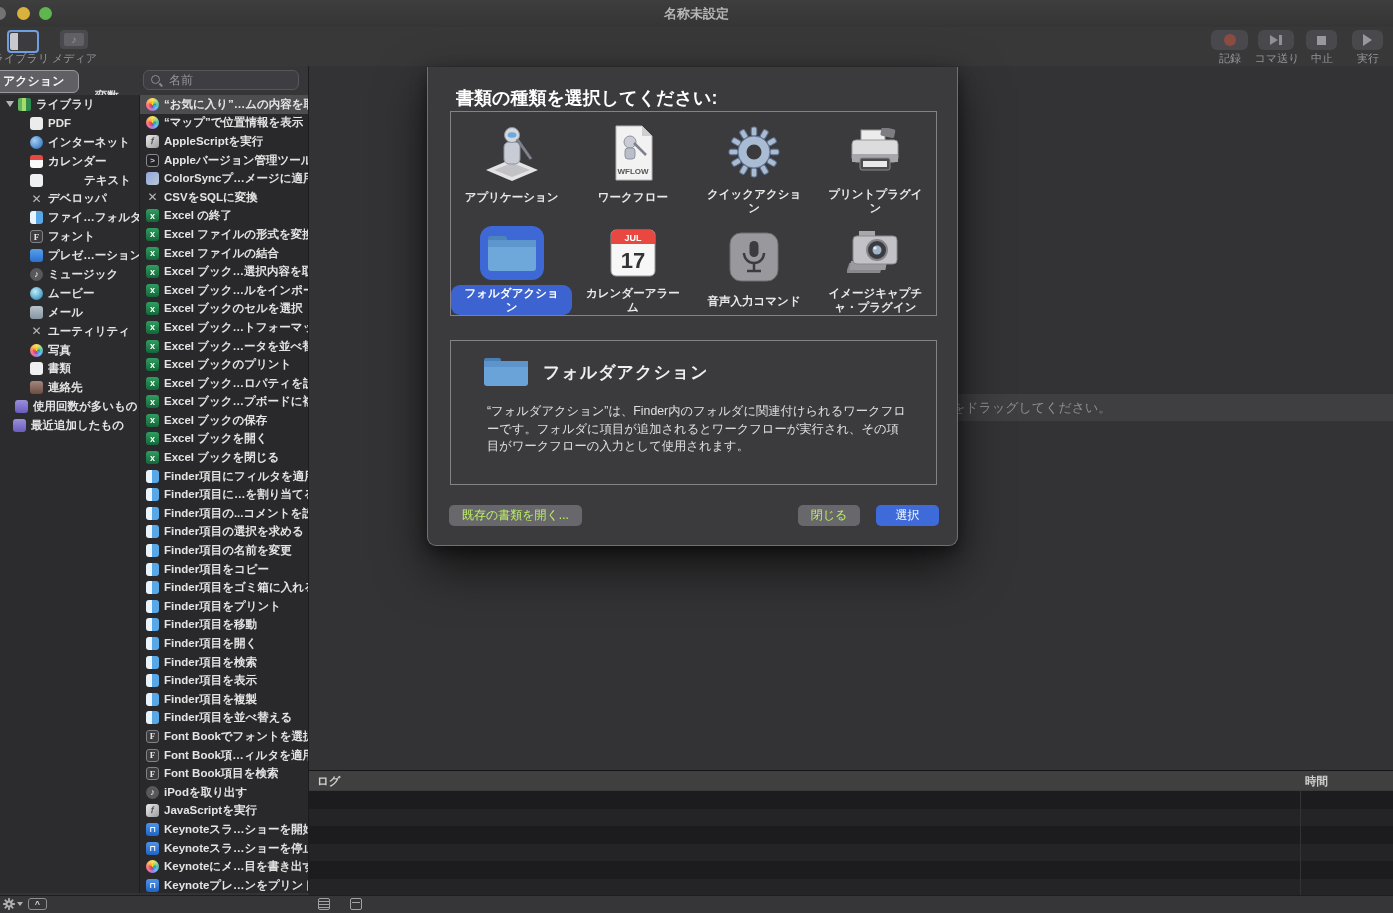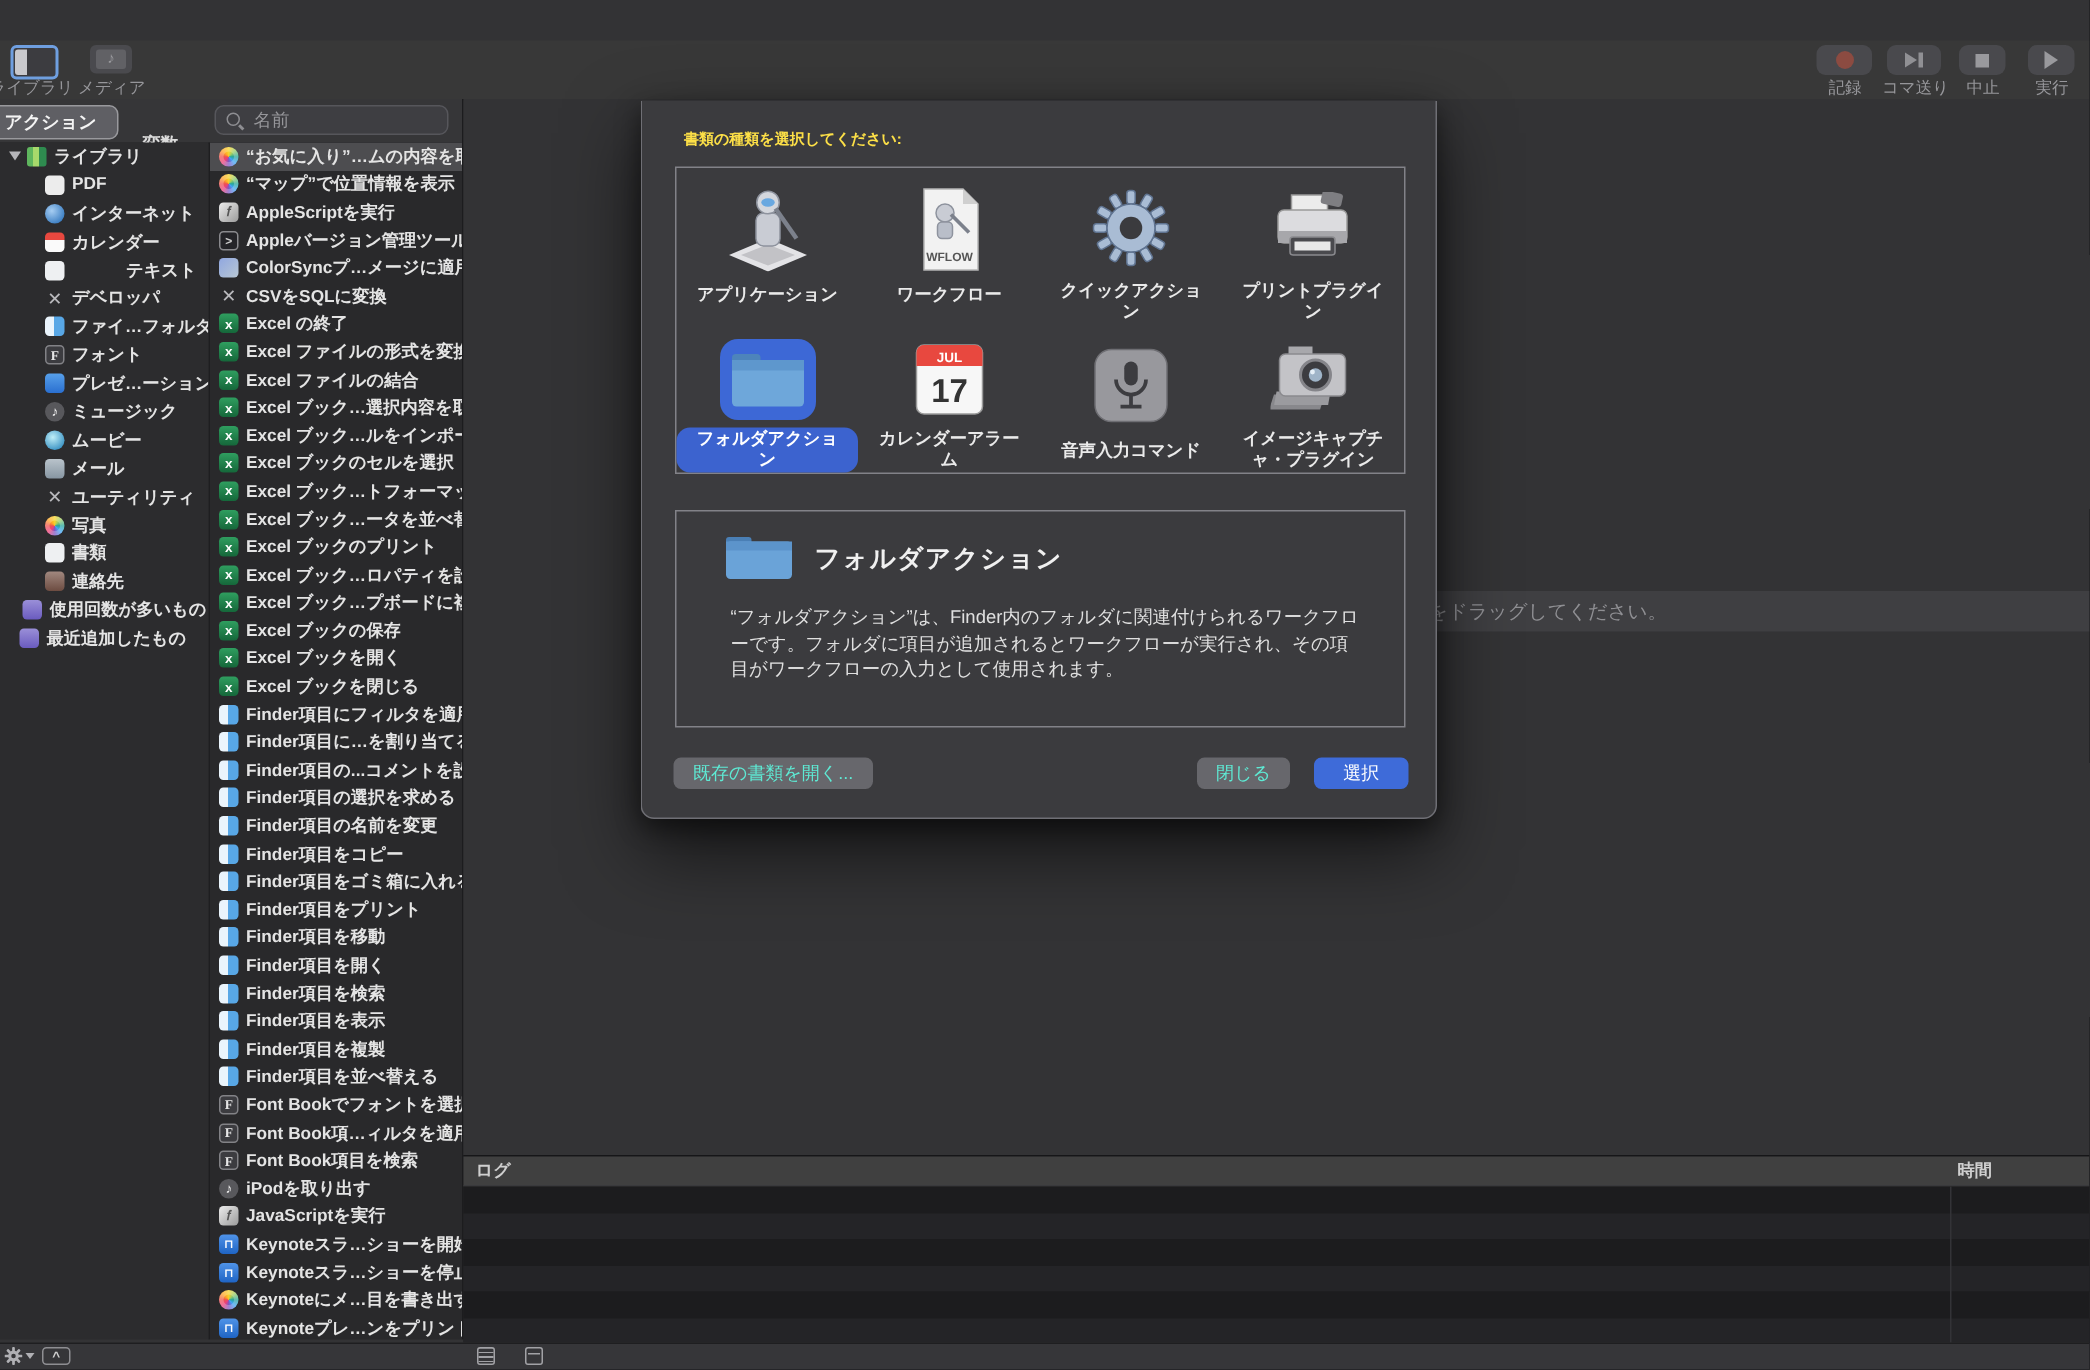--- a/index.html
+++ b/index.html
@@ -73,35 +73,35 @@
 
   
   #canvas{left:309px;top:66px;width:1084px;height:704px;background:#333335;}
   #drop-pill{position:absolute;left:331px;top:328px;width:470px;height:27px;border-radius:14px;background:#3f3f42;
     font-size:13px;line-height:27px;color:#8f8f93;padding-left:312px;box-sizing:content-box;white-space:nowrap;overflow:hidden;z-index:1;}
 
   
   #sheet{left:427px;top:67px;width:531px;height:479px;background:#3b3b3e;border:1px solid #6f6f75;border-top:none;
     border-radius:0 0 9px 9px;box-sizing:border-box;z-index:5;
     box-shadow:0 22px 50px rgba(0,0,0,.6),0 6px 16px rgba(0,0,0,.45);}
-  #sheet-title{left:28px;top:19px;font-size:10px;font-weight:700;color:#fde047;}
+  #sheet-title{left:28px;top:19px;font-size:18px;font-weight:700;color:#ffffff;}
   #type-grid{left:22px;top:44px;width:487px;height:205px;border:1px solid rgba(190,190,196,.55);box-sizing:border-box;
     display:grid;grid-template-columns:repeat(4,1fr);grid-template-rows:104px 99px;}
   .type-cell{display:flex;flex-direction:column;align-items:center;justify-content:flex-start;padding-top:10px;}
   .type-icon-wrap{width:64px;height:62px;display:flex;align-items:center;justify-content:center;border-radius:12px;}
   .type-icon-wrap.selected{background:#3d68d6;}
   .type-label{margin-top:5px;font-size:11.5px;font-weight:600;color:#eaeaea;text-align:center;line-height:14px;max-width:112px;border-radius:9px;padding:1px 9px;}
   .type-label.selected{background:#3c63cf;color:#fff;}
 
   #desc-box{left:22px;top:273px;width:487px;height:145px;border:1px solid rgba(190,190,196,.55);box-sizing:border-box;}
   #desc-heading{left:92px;top:20px;font-size:17px;font-weight:700;color:#f0f0f0;letter-spacing:1px;}
   #desc-body{left:36px;top:62px;width:424px;font-size:12.3px;line-height:17.5px;color:#e0e0e0;}
   #desc-folder{left:32px;top:12px;}
 
-  .sheet-btn{position:absolute;top:438px;height:21px;line-height:21px;border-radius:5px;font-size:12px;color:#5eead4;text-align:center;}
+  .sheet-btn{position:absolute;top:438px;height:21px;line-height:21px;border-radius:5px;font-size:12px;color:#bef264;text-align:center;}
   #btn-open{left:21px;padding:0 13px;background:#67676c;}
   #btn-close{right:97px;width:62px;background:#67676c;}
   #btn-choose{right:18px;width:63px;background:#3e6bd9;color:#fff;}
 
   
   #log{left:309px;top:770px;width:1084px;height:125px;background:#1c1c1e;border-top:1px solid #161618;box-sizing:border-box;}
   #log-header{position:absolute;left:0;top:0;width:100%;height:20px;background:#404040;border-bottom:1px solid #3a3a3d;box-sizing:border-box;}
   #log-col-log{position:absolute;left:8px;top:0;line-height:20px;font-size:11.5px;font-weight:700;color:#cfcfcf;}
   #log-col-time{position:absolute;left:996px;top:0;line-height:20px;font-size:11.5px;font-weight:700;color:#cfcfcf;}
   #log-rows{position:absolute;left:0;top:20px;width:100%;}
@@ -119,20 +119,26 @@
   .view-ic{position:absolute;top:2px;width:12px;height:12px;border:1px solid #a2a2a6;border-radius:2px;box-sizing:border-box;}
   #view-ic-1{left:318px;background:repeating-linear-gradient(#363639 0 2px,#a2a2a6 2px 3px);}
   #view-ic-2{left:350px;}
   #view-ic-2::after{content:"";position:absolute;left:1px;right:1px;top:3px;height:1px;background:#a2a2a6;}
 </style>
 </head>
 <body>
 
 <div id="screen">
 
+  <div id="titlebar" class="abs">
+    <div id="title" class="abs">名称未設定</div>
+    <span class="light" style="left:-7px;background:#737376;"></span>
+    <span class="light" style="left:17px;background:#d9b13e;"></span>
+    <span class="light" style="left:39px;background:#5fb64e;"></span>
+  </div>
 
   <div id="toolbar" class="abs">
     <div class="tb-iconbox" style="left:7px;width:28px;border:2px solid #6f9fe0;background:#3c3c40;">
       <div style="position:absolute;left:1px;top:1px;bottom:1px;width:8px;background:#c9c9cd;border-radius:2px 0 0 2px;"></div>
     </div>
     <div class="tb-label" style="left:-9px;width:60px;">ライブラリ</div>
     <div class="tb-iconbox" style="left:60px;width:28px;background:#4a4a4e;">
       <div style="position:absolute;left:4px;top:3px;width:20px;height:13px;background:#616165;border-radius:2px;color:#9a9a9e;font-size:10px;line-height:13px;text-align:center;">♪</div>
     </div>
     <div class="tb-label" style="left:52px;width:44px;">メディア</div>

